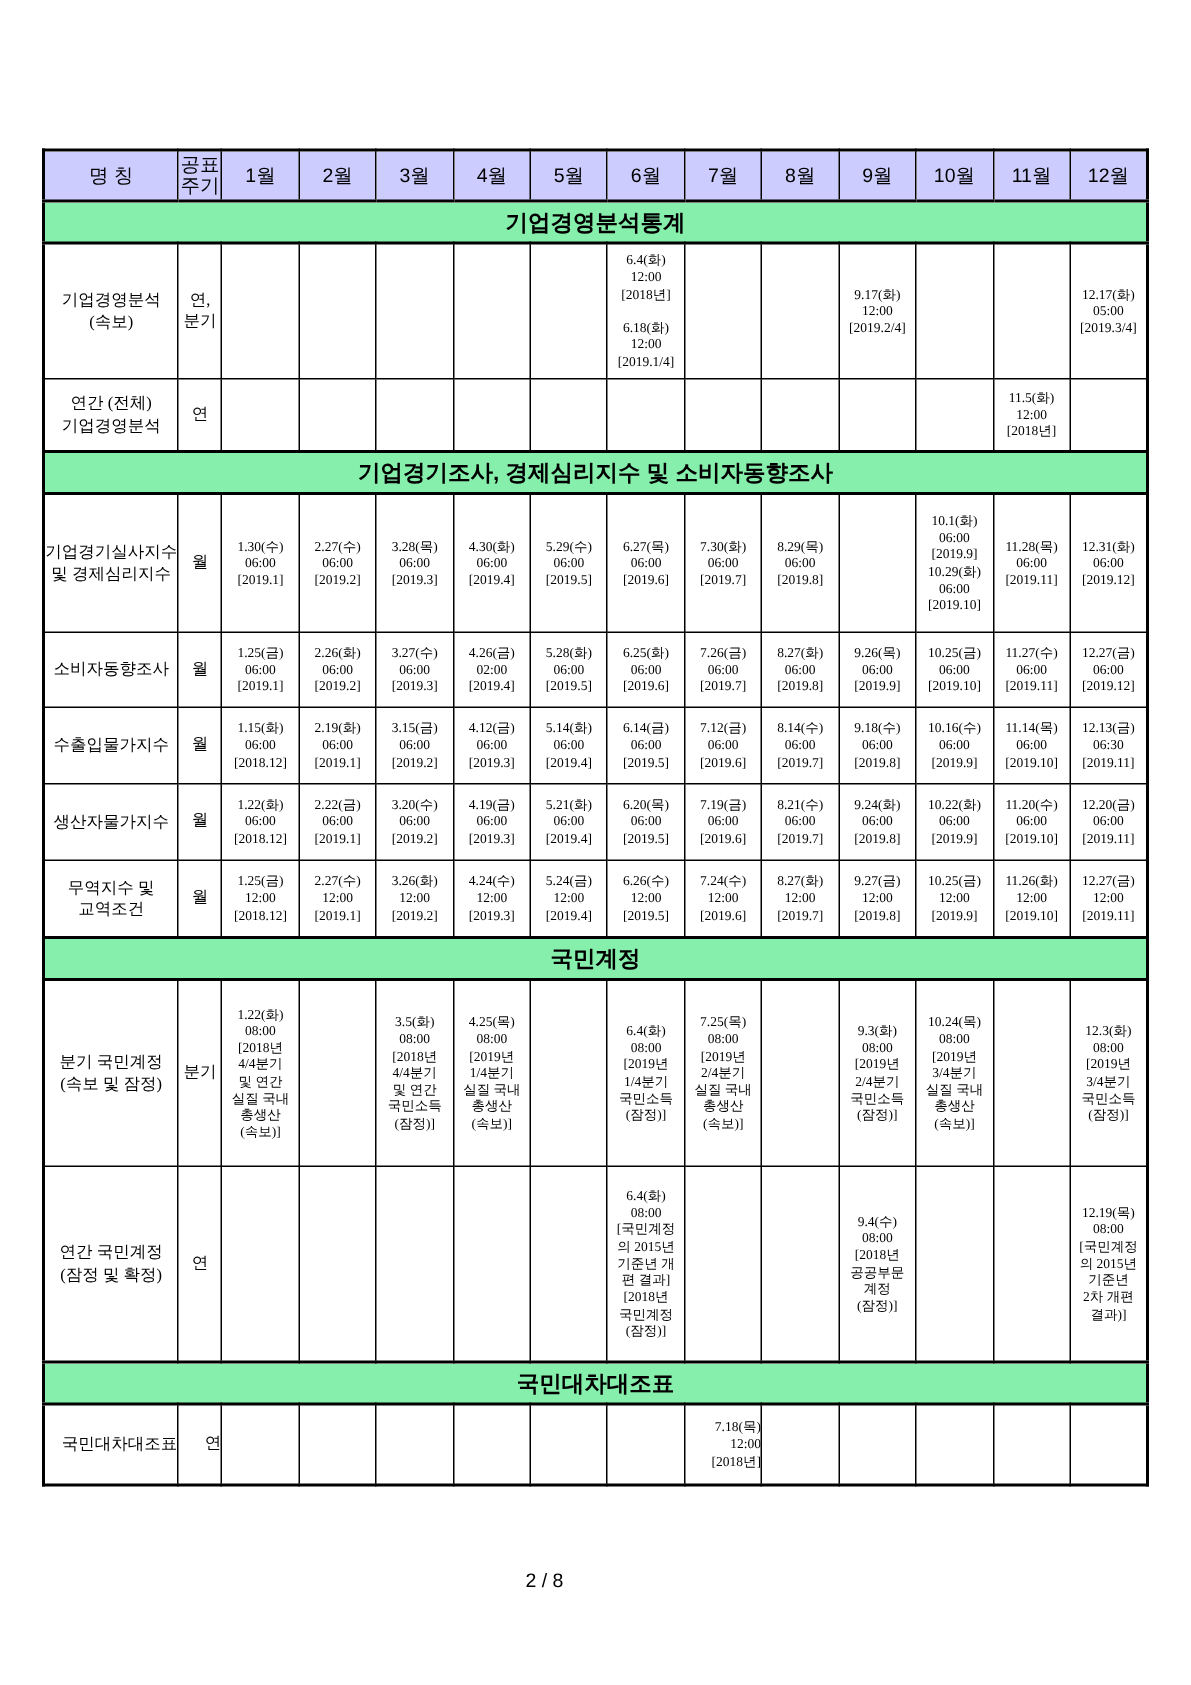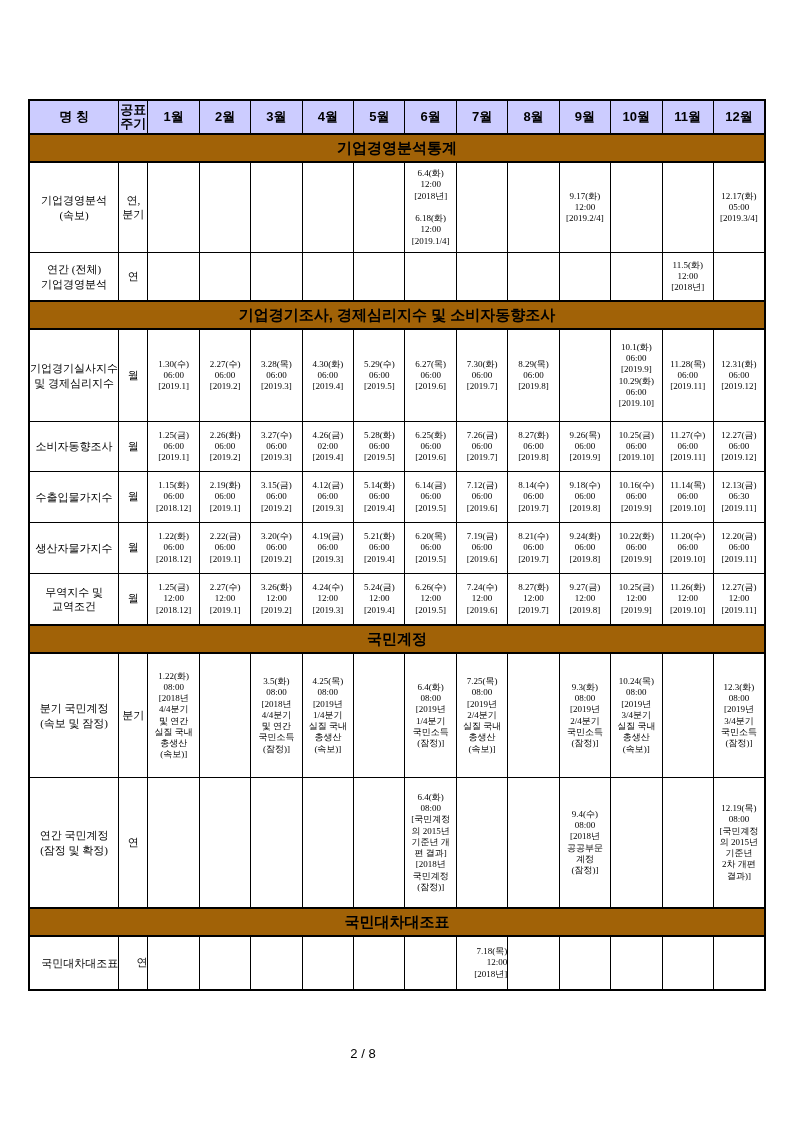--- a/index.html
+++ b/index.html
@@ -6,23 +6,23 @@
   .page{position:relative;width:794px;height:1123px;background:#fff;
         font-family:"Liberation Serif","DejaVu Serif",serif;color:#000;}
   table.sched{position:absolute;left:28px;top:99px;width:738px;
         border-collapse:collapse;table-layout:fixed;border:2px solid #000;}
   col.c-name{width:89px;}
   col.c-cycle{width:29px;}
   col.c-month{width:51px;}
   th,td{border:1px solid #000;text-align:center;vertical-align:middle;
         padding:1px 0;overflow:hidden;}
   thead th{background:#ccccff;font-family:"Liberation Sans","DejaVu Sans",sans-serif;
-        font-size:13px;font-weight:bold;height:30px;border-bottom:2px solid #000;
+        font-size:13px;font-weight:normal;height:30px;border-bottom:2px solid #000;
         white-space:pre-line;line-height:1.1;}
-  tr.section td{background:#a16207;font-family:"Liberation Sans","DejaVu Sans",sans-serif;
+  tr.section td{background:#86efac;font-family:"Liberation Sans","DejaVu Sans",sans-serif;
         font-weight:bold;font-size:15px;height:24px;
         border-top:2px solid #000;border-bottom:2px solid #000;}
   td.name{font-size:11px;line-height:1.3;white-space:pre-line;}
   td.cycle{font-size:11px;line-height:1.25;white-space:pre-line;}
   td.cell{font-size:9px;line-height:1.25;white-space:pre-line;}
   tr.dotted td{border-top:1px dotted #000;}
   tr.h89 td{height:87px;}
   tr.h47 td{height:45px;}
   tr.h91 td{height:89px;}
   tr.h49 td{height:47px;}

